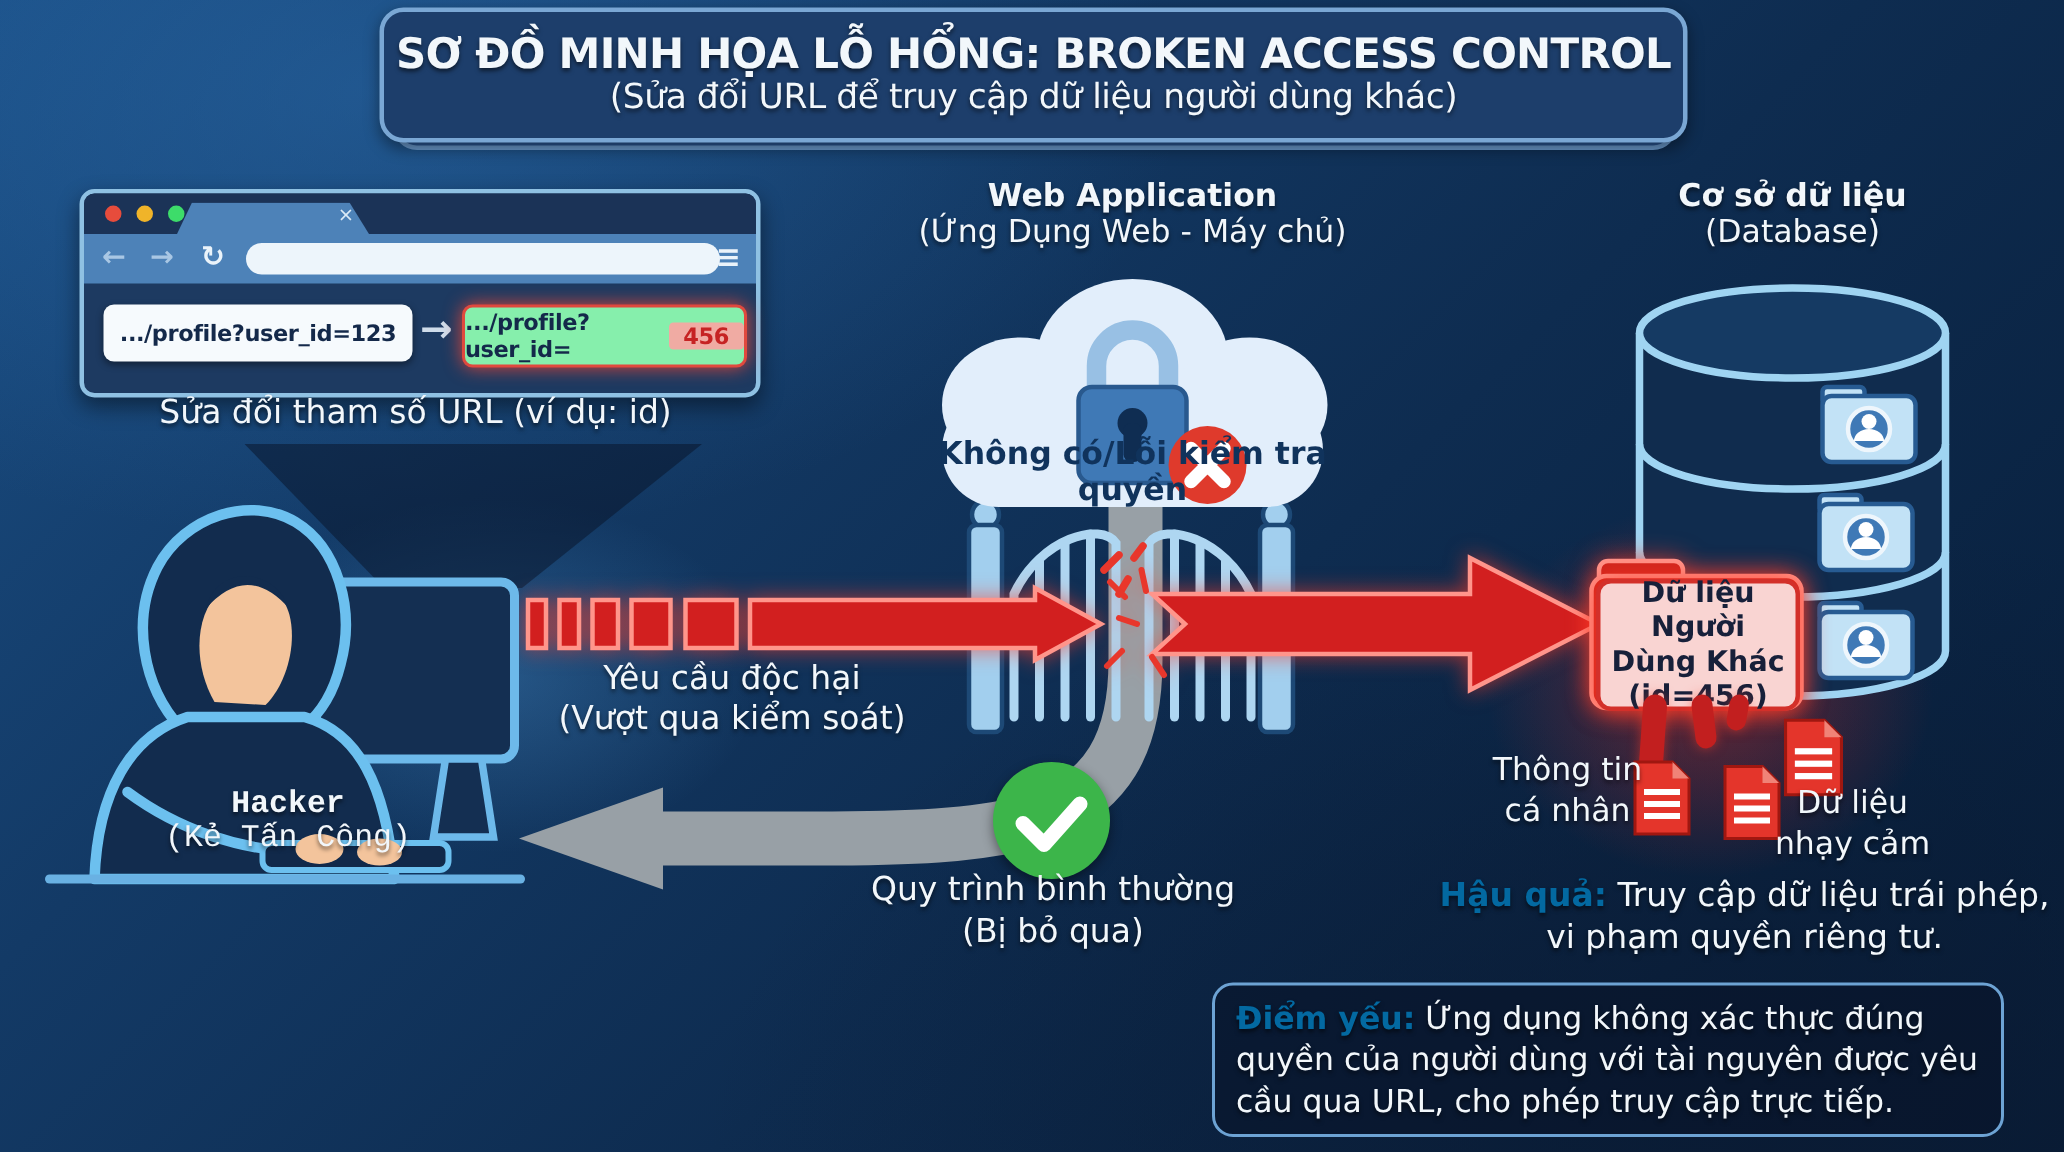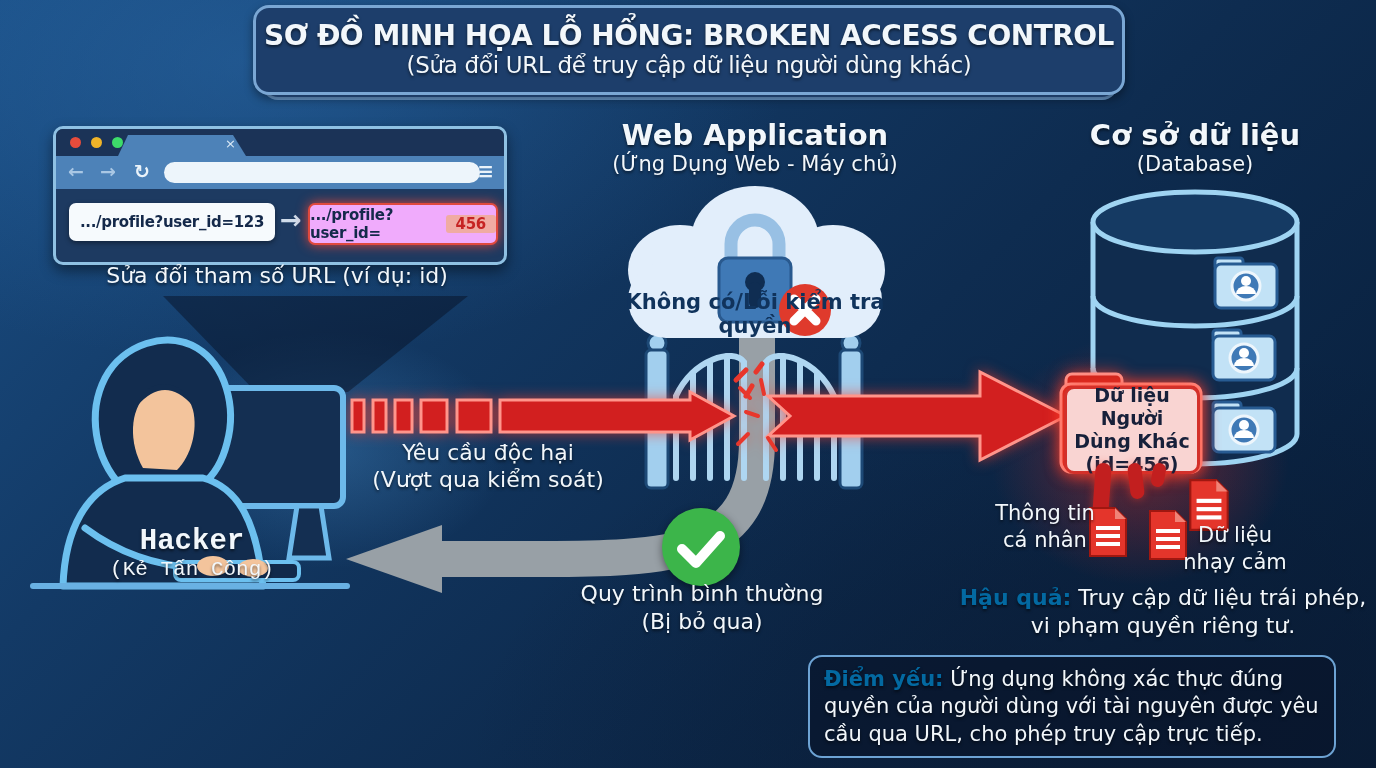--- a/index.html
+++ b/index.html
@@ -35,27 +35,27 @@
          clip-path:polygon(0 100%,10px 0,calc(100% - 13px) 0,100% 100%);}
   .b-tab-x{position:absolute;right:10px;top:1px;font-size:13px;color:#dcebf7;}
   .b-bar{position:absolute;left:0;top:27px;right:0;height:33px;background:#4d82b8;}
   .b-ic{position:absolute;top:4px;font-size:19px;color:#a9c7e4;font-weight:700;}
   .b-pill{position:absolute;left:108px;top:6px;width:316px;height:21px;background:#edf5fb;border-radius:11px;}
   .b-menu{position:absolute;right:10px;top:3px;font-size:20px;color:#eaf3fa;font-weight:700;}
   .chip{position:absolute;top:74px;height:38px;border-radius:7px;display:flex;align-items:center;justify-content:center;
         font-size:15px;font-weight:700;letter-spacing:-.3px;color:#14294a;}
   .chip1{left:13px;width:206px;background:#f6fafd;box-shadow:0 2px 5px rgba(0,0,0,.4);}
   .chip-arrow{position:absolute;left:224px;top:76px;font-size:26px;color:#cfdcea;font-weight:700;}
-  .chip2{left:252px;width:186px;background:#f0abfc;border:2px solid #e0493e;box-shadow:0 0 12px rgba(255,70,50,.85);}
+  .chip2{left:252px;width:186px;background:#86efac;border:2px solid #e0493e;box-shadow:0 0 12px rgba(255,70,50,.85);}
   .chip2 .uid{color:#c62323;background:#f0aba3;border-radius:3px;padding:0 10px;margin-left:18px;}
 
   .cap-url{left:77px;top:263px;width:400px;font-size:22px;}
 
   
-  .h-main{font-size:29px;font-weight:700;}
+  .h-main{font-size:21px;font-weight:700;}
   .h-sub{font-size:21px;}
 
   
   .cloud-label{left:607px;top:290px;width:296px;font-size:21px;font-weight:700;color:#10335c;}
 
   
   .stolen{left:1064px;top:386px;width:130px;height:82px;background:#f9d4d2;border:3px solid #d3302a;border-radius:10px;
           box-shadow:0 0 18px rgba(255,60,40,.85);display:flex;flex-direction:column;justify-content:center;
           font-size:19px;font-weight:700;color:#17203a;line-height:1.22;}
 

